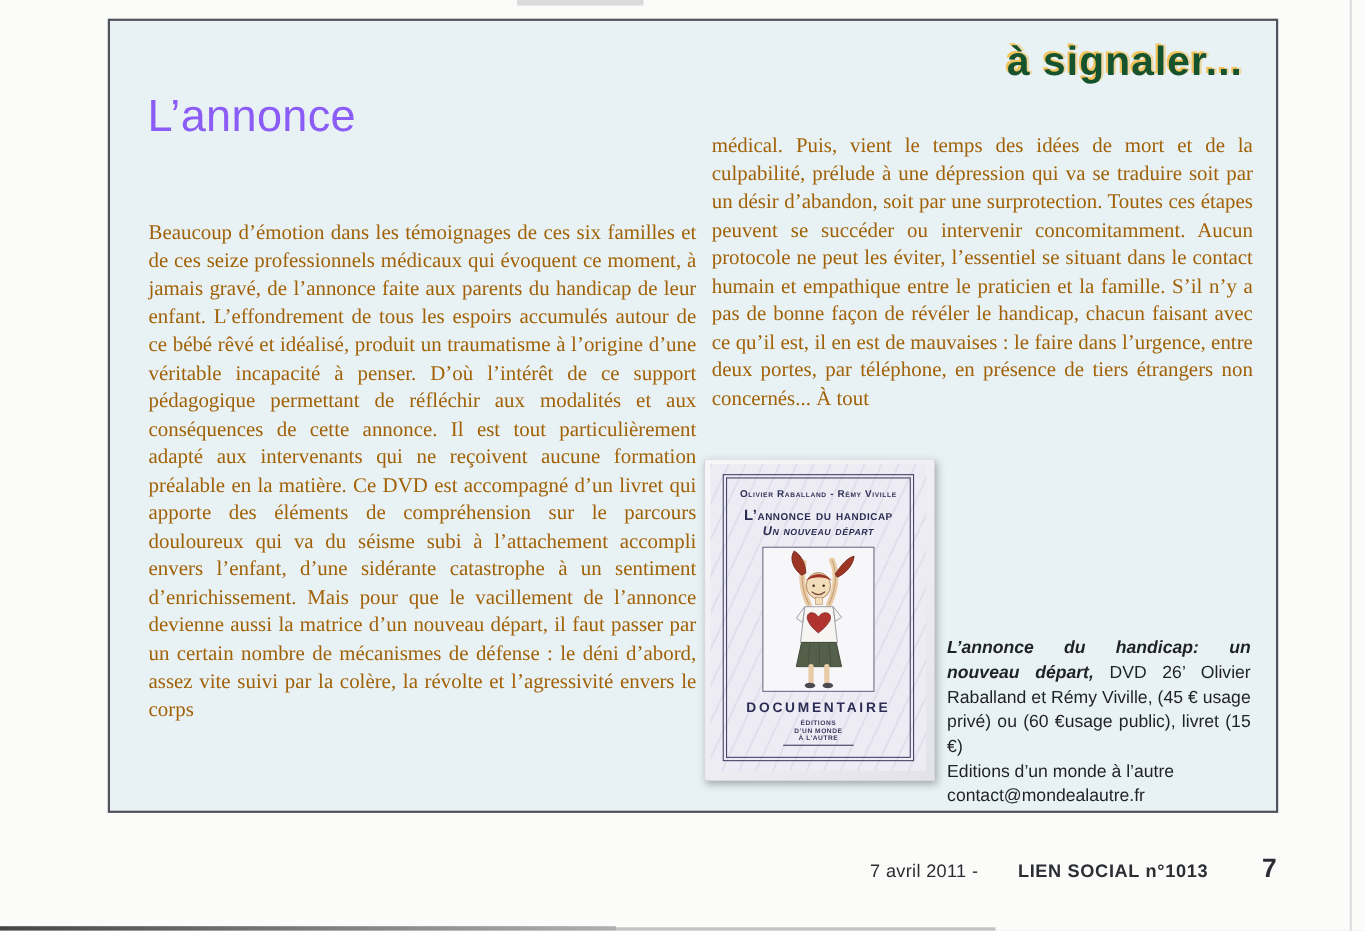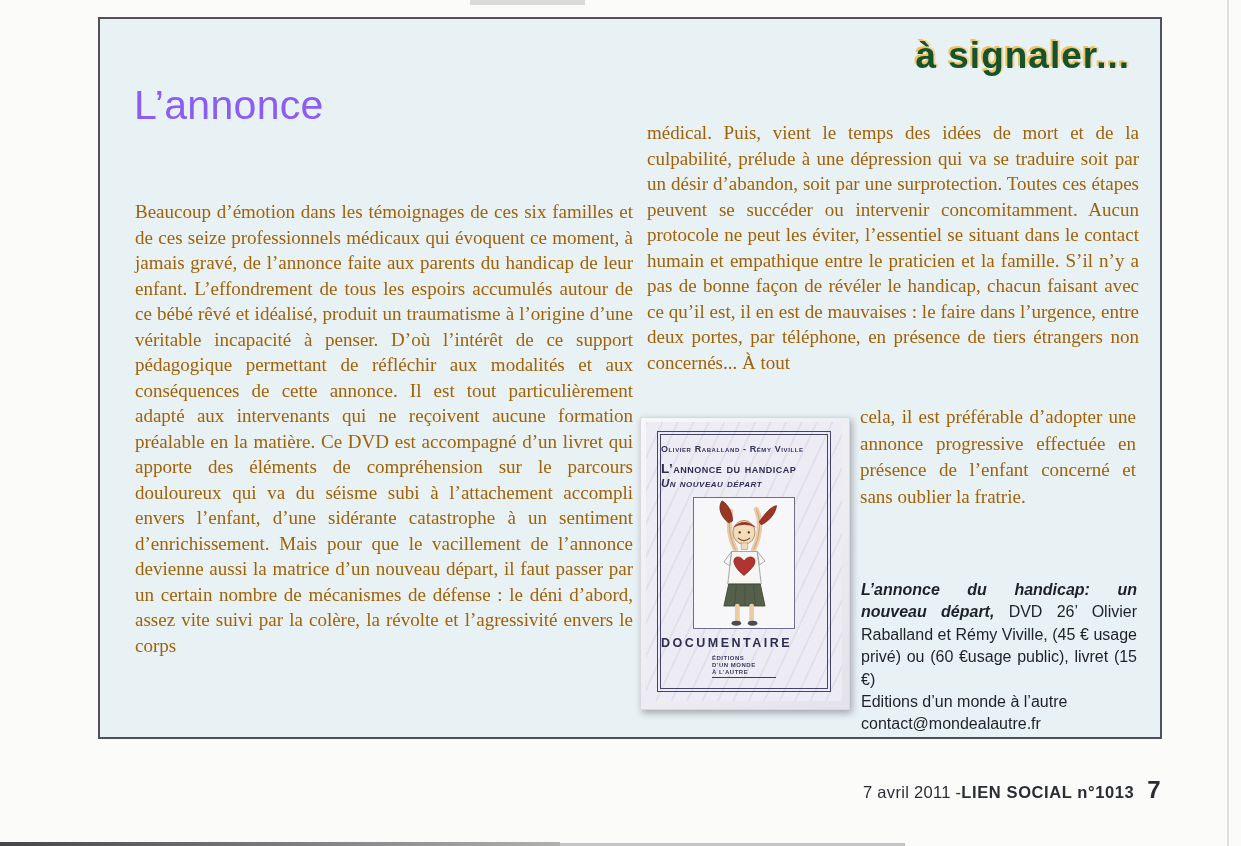--- a/index.html
+++ b/index.html
@@ -49,21 +49,21 @@
     position:absolute; left:6px; top:5px; right:8px; bottom:9px;
     background:#edebf3;
   }
   .dvd-card::before { 
     content:""; position:absolute; inset:0;
     background:repeating-linear-gradient(115deg, rgba(130,130,160,.10) 0 2px, transparent 2px 14px);
   }
   .dvd-frame { position:absolute; inset:9px 11px; border:1px solid #45456b; }
   .dvd-frame-inner {
     position:absolute; inset:2px; border:1px solid #45456b;
-    padding-top:9px;
+    text-align:center; padding-top:9px;
   }
   .dvd-authors {
     font-size:9px; font-weight:700; font-variant:small-caps;
     letter-spacing:.6px; color:#32325a;
   }
   .dvd-title {
     margin-top:7px; font-size:13.5px; font-weight:700;
     font-variant:small-caps; letter-spacing:.5px; color:#2c2c54;
   }
   .dvd-subtitle {
@@ -88,21 +88,21 @@
     position:absolute; left:761px; top:560px; width:276px;
     font-size:16px; line-height:22.4px; color:#1f2129;
   }
   .cap-flow { text-align:justify; }
   .cap-bi { font-weight:700; font-style:italic; }
   .cap-line { text-align:left; }
   
   .footer {
     position:absolute; right:80px; top:776px;
     color:#2b2d35; font-size:16.5px; letter-spacing:.3px;
-    display:flex; align-items:baseline;
+    display:flex; align-items:baseline;gap:36px;
   }
   .footer .mag { font-weight:700; letter-spacing:.6px; }
   .footer .pagenum { font-size:24px; font-weight:700; margin-left:13px; }
   
   .artifact { position:absolute; pointer-events:none; }
   .scan-bottom-a { left:0; bottom:0; width:560px; height:4px;
     background:linear-gradient(90deg, rgba(38,38,43,.85), rgba(38,38,43,.35)); }
   .scan-bottom-b { left:560px; bottom:0; width:345px; height:3px; background:rgba(70,70,78,.30); }
   .scan-top { left:470px; top:0; width:115px; height:5px; background:rgba(105,105,112,.22); }
   .scan-right { right:12px; top:0; width:2px; height:100%; background:rgba(125,125,135,.22); }
@@ -113,21 +113,20 @@
 <div class="panel">
 
   <div class="tag">à signaler...</div>
 
   <h1 class="title"><span>L’annonce</span><br></h1>
 
   <div class="bodycol col-left">Beaucoup d’émotion dans les témoignages de ces six familles et de ces seize professionnels médicaux qui évoquent ce moment, à jamais gravé, de l’annonce faite aux parents du handicap de leur enfant. L’effondrement de tous les espoirs accumulés autour de ce bébé rêvé et idéalisé, produit un traumatisme à l’origine d’une véritable incapacité à penser. D’où l’intérêt de ce support pédagogique permettant de réfléchir aux modalités et aux conséquences de cette annonce. Il est tout particulièrement adapté aux intervenants qui ne reçoivent aucune formation préalable en la matière. Ce DVD est accompagné d’un livret qui apporte des éléments de compréhension sur le parcours douloureux qui va du séisme subi à l’attachement accompli envers l’enfant, d’une sidérante catastrophe à un sentiment d’enrichissement. Mais pour que le vacillement de l’annonce devienne aussi la matrice d’un nouveau départ, il faut passer par un certain nombre de mécanismes de défense : le déni d’abord, assez vite suivi par la colère, la révolte et l’agressivité envers le corps</div>
 
   <div class="bodycol col-right">médical. Puis, vient le temps des idées de mort et de la culpabilité, prélude à une dépression qui va se traduire soit par un désir d’abandon, soit par une surprotection. Toutes ces étapes peuvent se succéder ou intervenir concomitamment. Aucun protocole ne peut les éviter, l’essentiel se situant dans le contact humain et empathique entre le praticien et la famille. S’il n’y a pas de bonne façon de révéler le handicap, chacun faisant avec ce qu’il est, il en est de mauvaises : le faire dans l’urgence, entre deux portes, par téléphone, en présence de tiers étrangers non concernés... À tout</div>
 
-  <div class="bodycol col-wrap">cela, il est préférable d’adopter une annonce progressive effectuée en présence de l’enfant concerné et sans oublier la fratrie.</div>
 
   <div class="dvd-photo">
     <div class="dvd-card">
       <div class="dvd-frame">
         <div class="dvd-frame-inner">
           <div class="dvd-authors">Olivier Raballand - Rémy Viville</div>
           <div class="dvd-title">L’annonce du handicap</div>
           <div class="dvd-subtitle">Un nouveau départ</div>
           <div class="dvd-art">
             <svg width="100" height="130" viewBox="0 0 100 136" style="position:absolute;left:0;top:0;">

